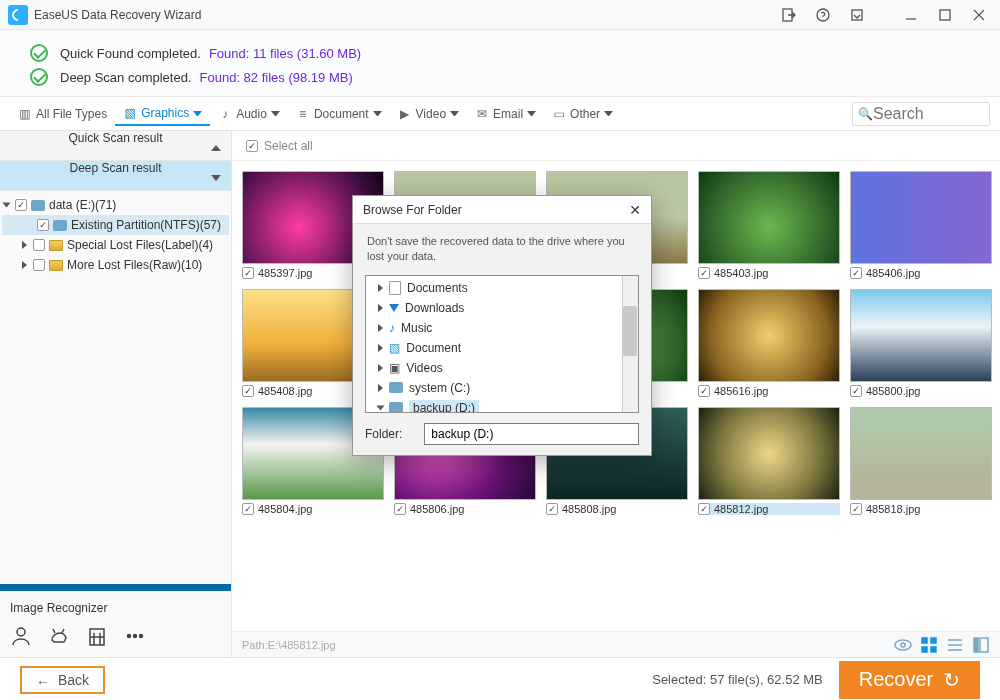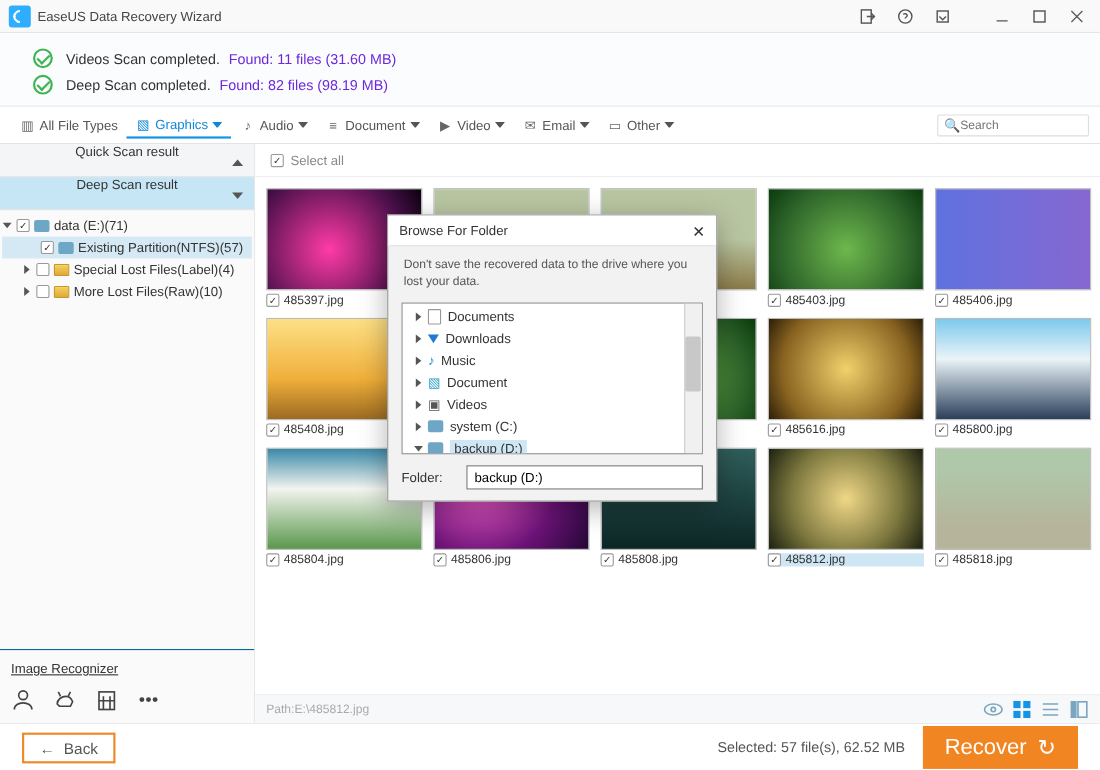--- a/index.html
+++ b/index.html
@@ -24,40 +24,40 @@
   .status-detail{color:#6d28d9;margin-left:8px;}
 
   
   .filterbar{height:34px;display:flex;align-items:center;padding:0 10px;border-bottom:1px solid #e3e3e3;}
   .filter-item{display:flex;align-items:center;gap:4px;padding:4px 8px;color:#555;font-size:12px;cursor:default;}
   .filter-item.active{color:#0e87d6;border-bottom:2px solid #1593e6;margin-bottom:-1px;}
   .filter-ico{display:inline-flex;width:14px;height:14px;align-items:center;justify-content:center;color:#666;}
   .filter-item.active .filter-ico{color:#0e87d6;}
   .chev{width:9px;height:5px;border-left:4.5px solid transparent;border-right:4.5px solid transparent;border-top:5px solid currentColor;}
   .search{margin-left:auto;display:flex;align-items:center;border:1px solid #ddd;background:#fff;border-radius:2px;padding:2px 6px;}
-  .search input{border:0;outline:none;font-size:11px;color:#777;width:110px;background:transparent;}
+  .search input{border:0;outline:none;font-size:16px;color:#777;width:110px;background:transparent;}
 
   
   .main{display:flex;height:calc(700px - 30px - 66px - 34px - 44px);}
   .side{width:232px;background:#fafafa;border-right:1px solid #e5e5e5;display:flex;flex-direction:column;}
   .side-panel-hd{display:flex;align-items:center;height:30px;padding:0 10px;font-size:12px;background:#f4f5f6;border-bottom:1px solid #e5e5e5;cursor:default;flex-direction:column;}
   .side-panel-hd.deep{background:#c7e6f5;}
   .side-panel-hd .exp{margin-left:auto;width:10px;height:6px;border-left:5px solid transparent;border-right:5px solid transparent;border-top:6px solid #555;}
   .side-panel-hd .exp.up{border-top:none;border-bottom:6px solid #555;}
   .tree{padding:4px 2px;font-size:12px;}
   .tree-row{display:flex;align-items:center;height:20px;padding-left:0;gap:4px;cursor:default;}
   .tri{width:0;height:0;border-top:4px solid transparent;border-bottom:4px solid transparent;border-left:5px solid #555;margin:0 2px;}
   .tri.down{transform:rotate(90deg);}
   .tri.blank{border:none;width:9px;}
   .chk{width:12px;height:12px;border:1px solid #999;border-radius:2px;display:flex;align-items:center;justify-content:center;font-size:9px;color:#333;background:#fff;}
   .drv-ico{width:14px;height:11px;background:#6da7c5;border-radius:2px;}
   .fld-ico{width:14px;height:11px;background:linear-gradient(180deg,#f5cf5c 0%,#dfa93a 100%);border-radius:1px;border:1px solid #c8972f;}
   .tree-row.sel{background:#d5e9f5;}
 
-  .recognizer{margin-top:auto;border-top:1px solid #0369a1;padding:10px;text-decoration:underline;}
+  .recognizer{margin-top:auto;border-top:7px solid #0369a1;padding:10px;}
   .recog-icons{display:flex;gap:16px;margin-top:10px;}
   .ri{width:22px;height:22px;display:flex;align-items:center;justify-content:center;color:#444;cursor:default;}
   .ri svg{stroke:#444;fill:none;stroke-width:1.5;}
 
   
   .content{flex:1;display:flex;flex-direction:column;background:#fff;}
   .sel-all{height:30px;display:flex;align-items:center;padding:0 14px;border-bottom:1px solid #eee;color:#888;}
   .grid{flex:1;overflow:hidden;position:relative;padding:10px 4px 0 10px;}
   .thumbs{display:grid;grid-template-columns:repeat(5,142px);gap:10px 10px;}
   .thumb{width:142px;}
@@ -155,21 +155,21 @@
           <line x1="2" y1="2" x2="12" y2="12"></line>
           <line x1="12" y1="2" x2="2" y2="12"></line>
         </svg>
     </div>
   </div>
 </div>
 
 <div class="status-strip">
   <div class="status-row">
     <span class="check-circle"></span>
-    <span class="status-name">Videos Scan completed.</span>
+    <span class="status-name">Quick Found completed.</span>
     <span class="status-detail">Found: 11 files (31.60 MB)</span>
   </div>
   <div class="status-row">
     <span class="check-circle"></span>
     <span class="status-name">Deep Scan completed.</span>
     <span class="status-detail">Found: 82 files (98.19 MB)</span>
   </div>
 </div>
 
 <div class="filterbar">

